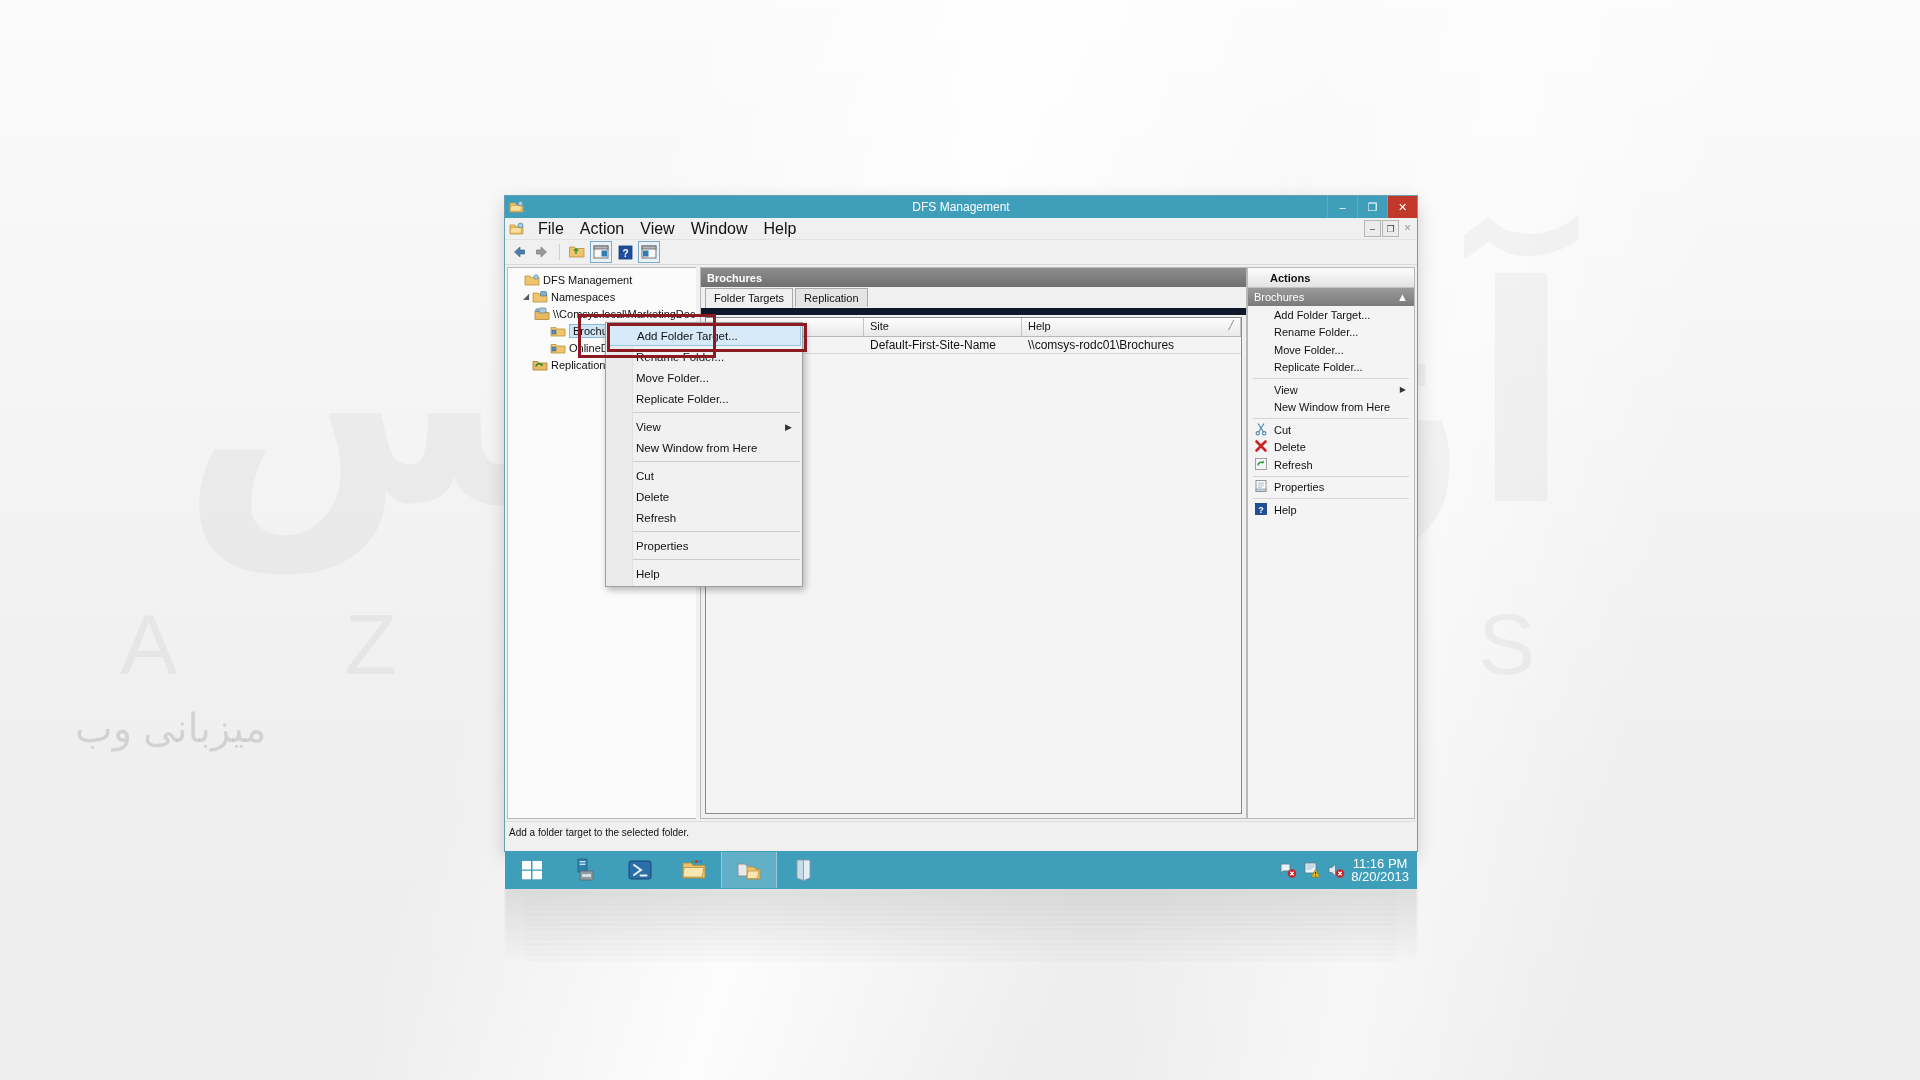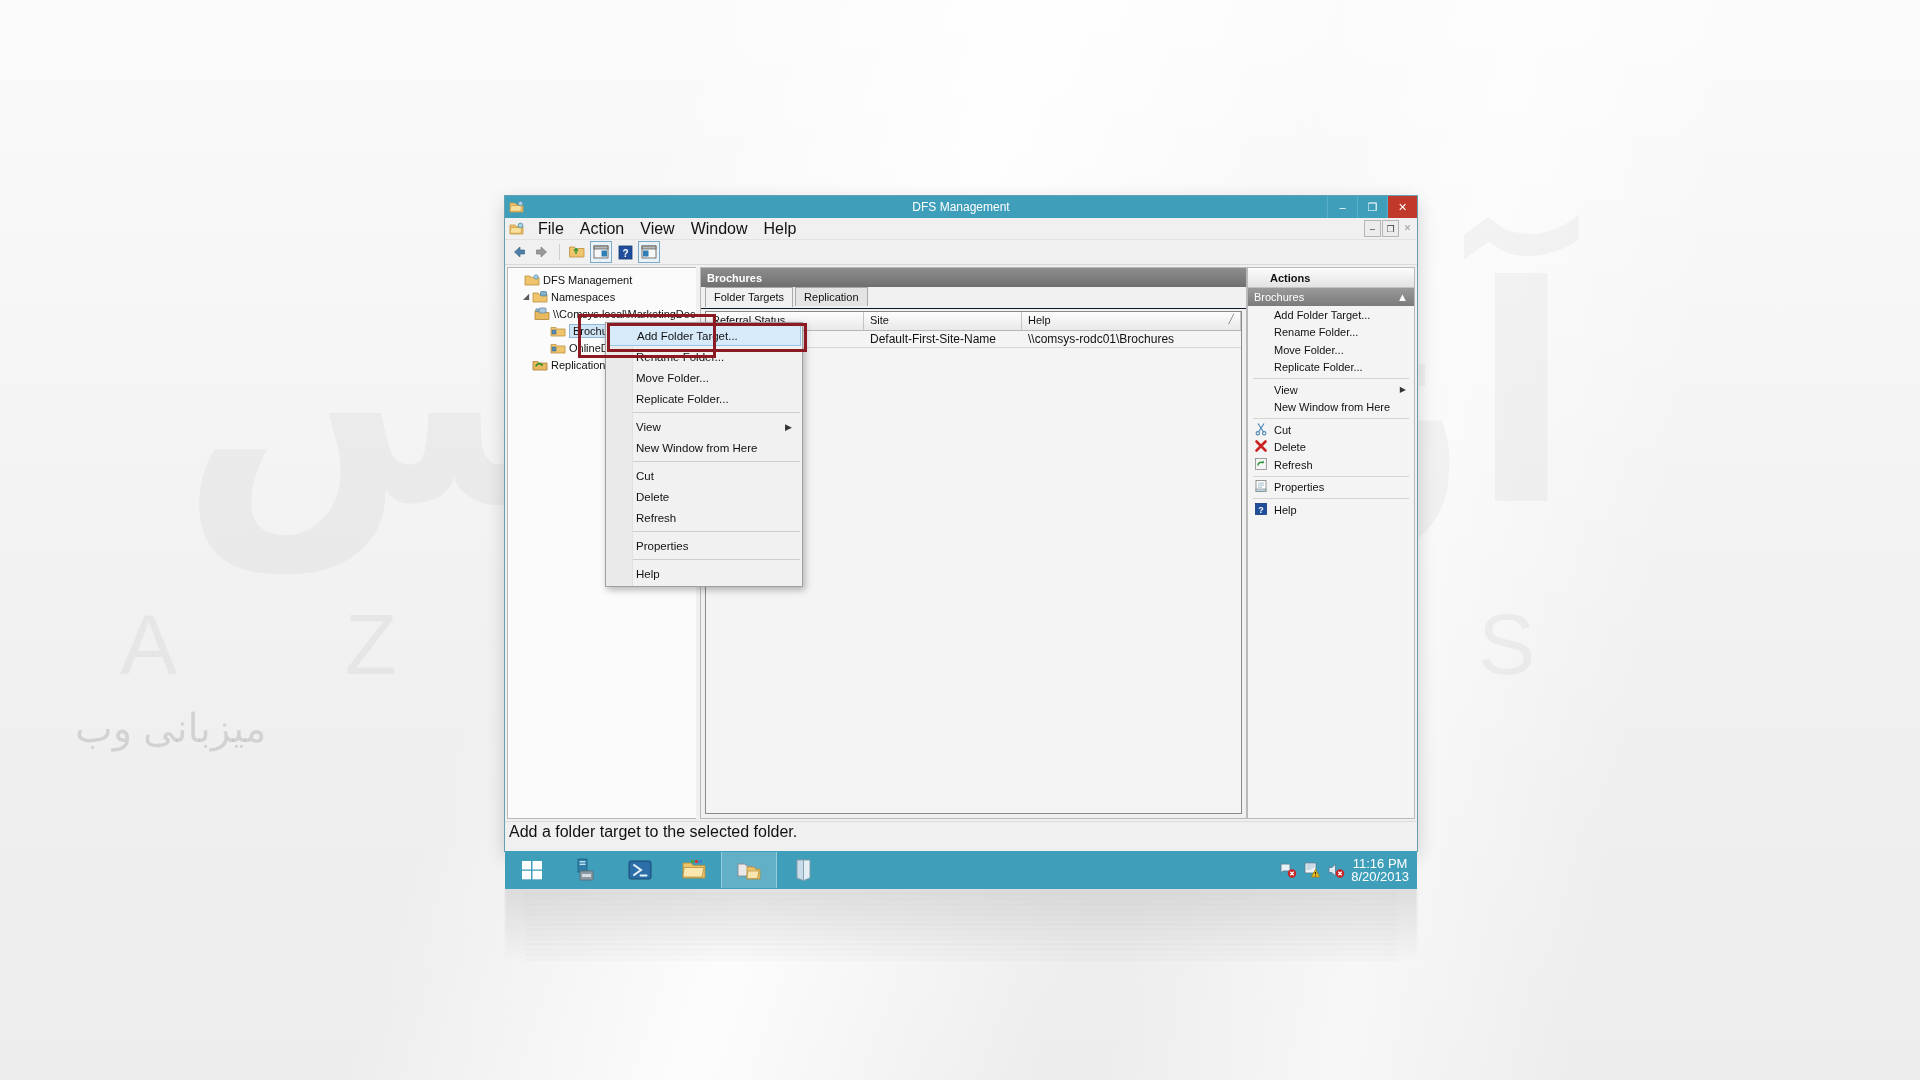--- a/index.html
+++ b/index.html
@@ -257,23 +257,23 @@
     display: flex;
     align-items: center;
     padding-left: 6px;
     font-size: 11px;
     font-weight: bold;
   }
   .mp-tabs {
     height: 21px;
     background: #f0f0f0;
     display: flex;
-    align-items: flex-start;
+    align-items: center;
     padding-left: 4px;
-    border-bottom: 1px solid #0f172a;
+    border-bottom: 7px solid #0f172a;
   }
   .tab {
     height: 18px;
     line-height: 18px;
     padding: 0 8px;
     font-size: 11px;
     border: 1px solid #a9a9a9;
     border-bottom: none;
     background: #e4e4e4;
     margin-right: 2px;
@@ -366,21 +366,21 @@
   .ap-arrow { position: absolute; right: 8px; font-size: 8px; color: #333; }
   .ap-sep { height: 1px; background: #d4d4d4; margin: 2px 5px; }
 
   
   .statusbar {
     height: 20px;
     background: #f0f0f0;
     border-top: 1px solid #dcdcdc;
     display: flex;
     align-items: center;
-    font-size: 16px;
+    font-size: 10px;
     padding-left: 4px;
     color: #111;
   }
 
   
   .ctxmenu {
     position: absolute;
     left: 605px;
     top: 322px;
     width: 196px;

